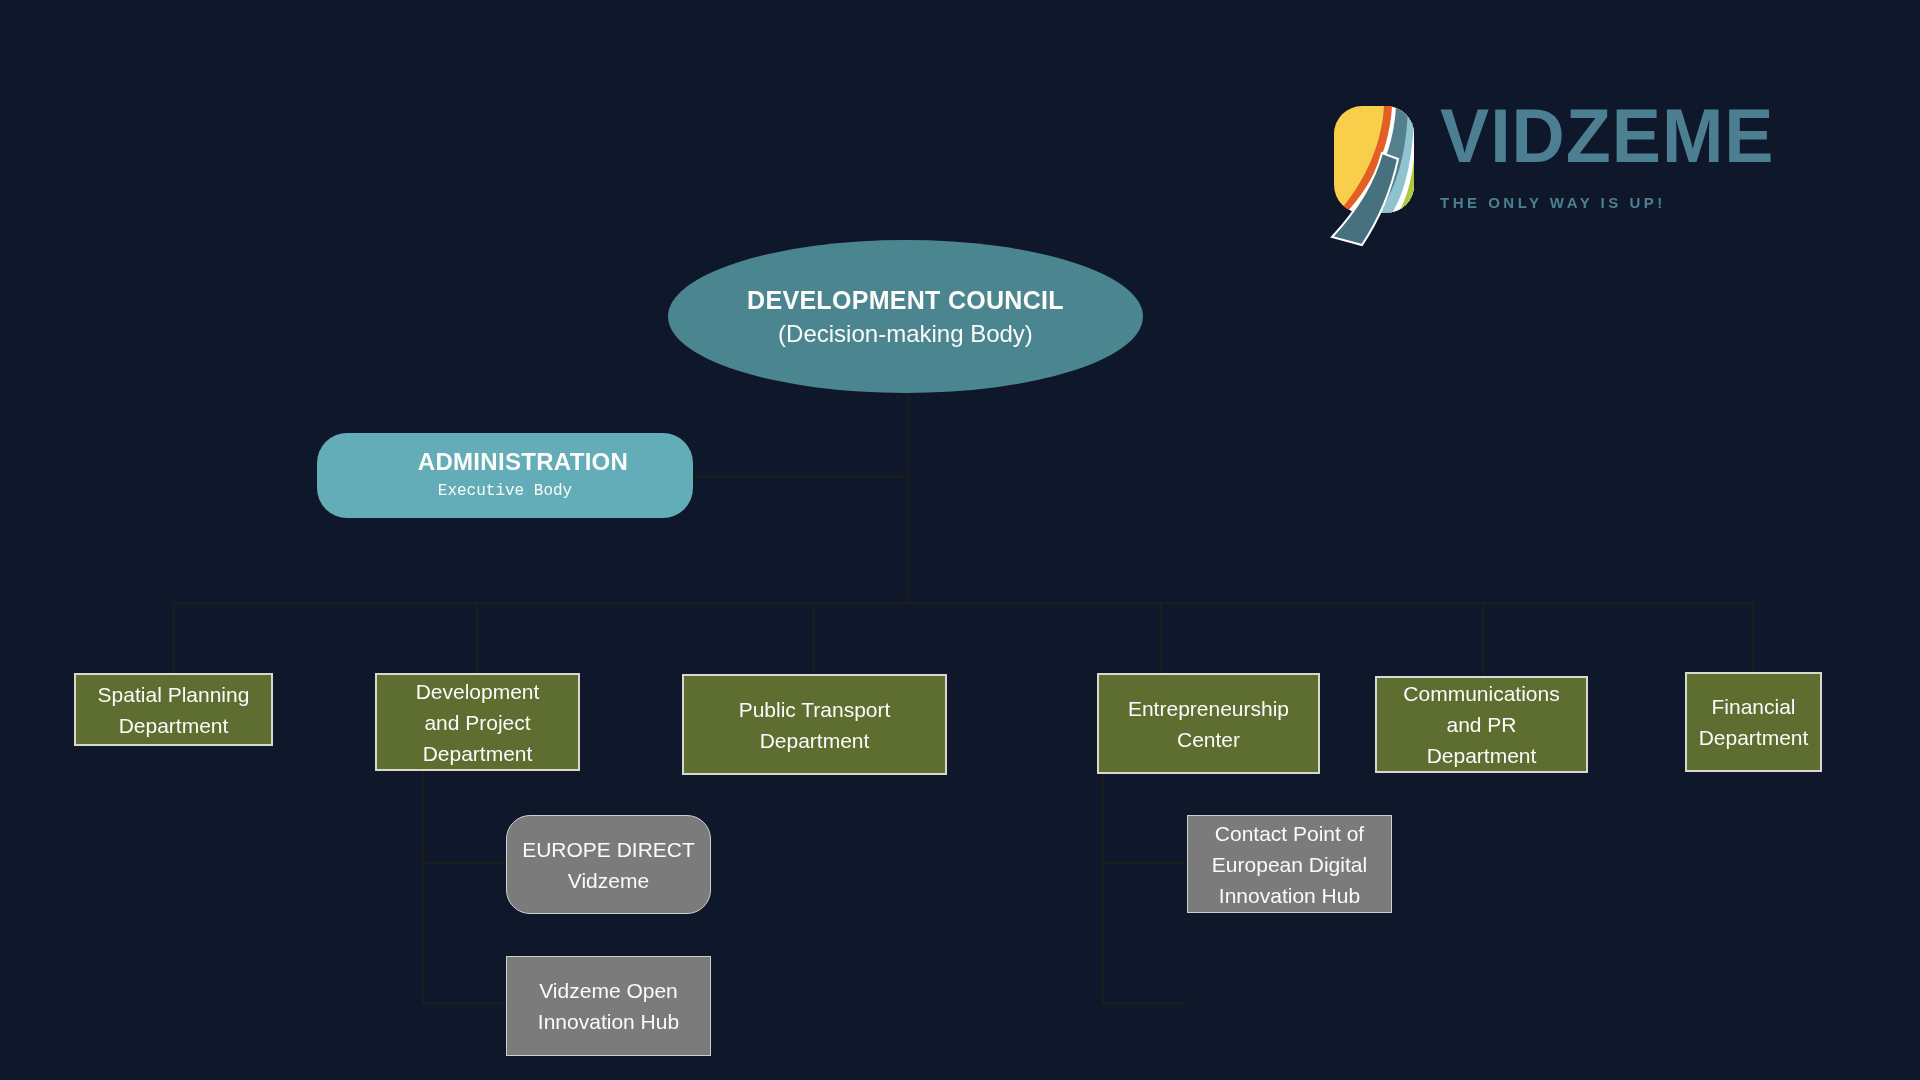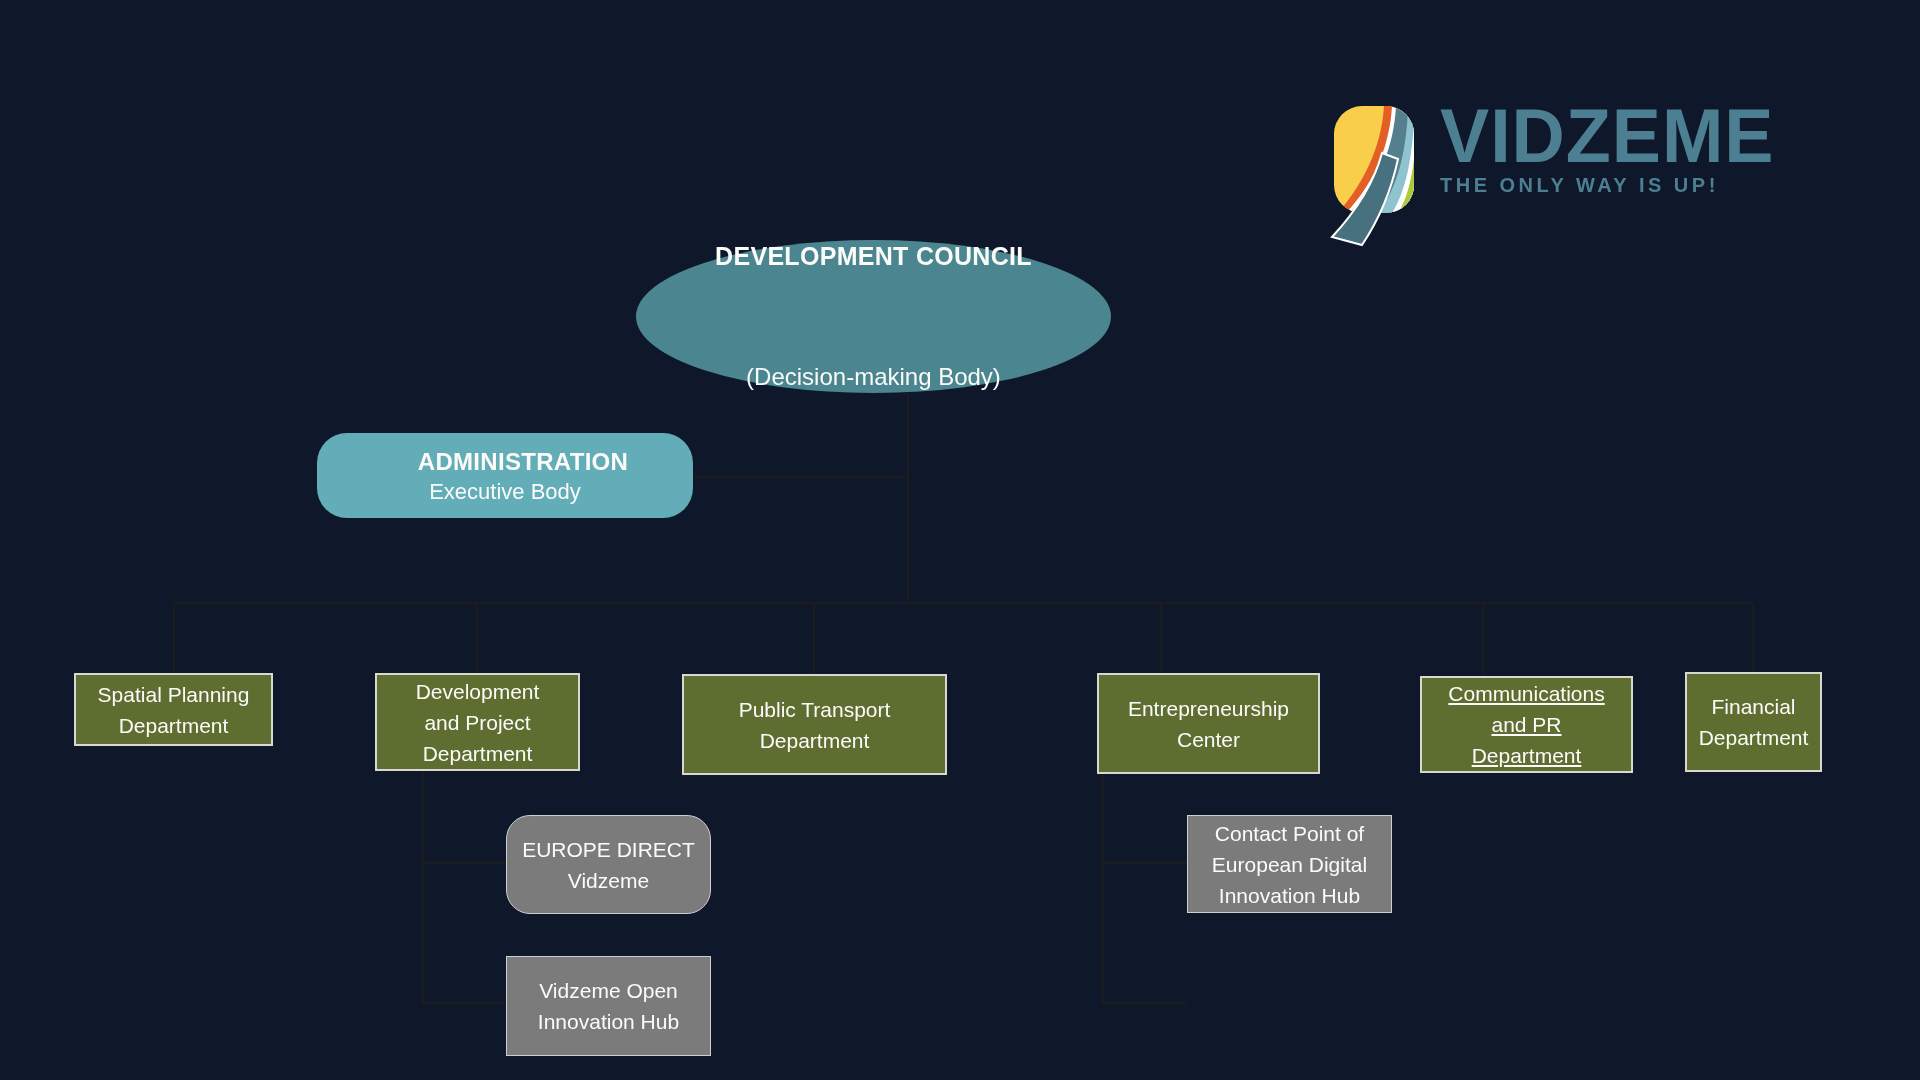--- a/index.html
+++ b/index.html
@@ -15,54 +15,54 @@
   
   .ln{position:absolute;background:var(--line);}
   .ln.h{height:2px;}
   .ln.v{width:2px;}
 
   
   .node{position:absolute;display:flex;flex-direction:column;align-items:center;
         justify-content:center;text-align:center;color:#FBFBF9;box-sizing:border-box;}
   .node .lbl{white-space:pre-line;}
 
-  .council{left:636px;top:240px;width:475px;height:153px;border-radius:50%;
-           background:var(--council);justify-content:space-between;}
+  .council{left:668px;top:240px;width:475px;height:153px;border-radius:50%;
+           background:var(--council);}
   .council .t1{font-weight:bold;font-size:25px;line-height:33px;letter-spacing:.3px;}
   .council .t2,.council .t3{font-size:24px;line-height:33px;}
 
   .admin{left:317px;top:433px;width:376px;height:85px;border-radius:30px;
          background:var(--administration);}
   .admin .t1{font-weight:bold;font-size:24px;line-height:31px;letter-spacing:.3px;margin-left:36px;}
-  .admin .t2{font-size:22px;line-height:29px;}
+  .admin .t2{font-size:16px;line-height:29px;font-family:Liberation Mono, monospace;}
 
   .dept{background:var(--department);border:2px solid #D8D8D0;
         font-size:21px;line-height:31px;}
   .unit{background:var(--unit);border:1px solid #CFCFCF;
         font-size:21px;line-height:31px;}
 
   .d1{left:74px;  top:673px;width:199px;height:73px;}
   .d2{left:375px; top:673px;width:205px;height:98px;}
   .d3{left:682px; top:674px;width:265px;height:101px;}
   .d4{left:1050px;top:673px;width:223px;height:101px;margin-left:47px;}
-  .d5{left:1420px;top:676px;width:213px;height:97px;text-decoration:underline;}
+  .d5{left:1375px;top:676px;width:213px;height:97px;}
   .d6{left:1685px;top:672px;width:137px;height:100px;}
 
   .u1{left:506px; top:815px;width:205px;height:99px;border-radius:24px;}
   .u2{left:506px; top:956px;width:205px;height:100px;}
   .u3{left:1187px;top:815px;width:205px;height:98px;}
   .u4{left:1187px;top:957px;width:205px;height:99px;}
 
   
   .logo{position:absolute;left:1322px;top:98px;display:flex;}
   .logo-mark{width:100px;height:148px;margin-top:5px;}
   .logo-text{margin-left:18px;}
   .brand{color:var(--brand-text);font-weight:bold;font-size:76px;line-height:76px;
          letter-spacing:1px;transform:scaleX(.97);transform-origin:left;}
-  .tagline{color:var(--brand-text);font-weight:bold;font-size:20px;margin-top:0;
+  .tagline{color:var(--brand-text);font-weight:bold;font-size:15px;margin-top:20px;
            letter-spacing:3.5px;}
 </style>
 </head>
 <body>
 
 <div id="canvas">
 
   <div class="logo">
     <svg class="logo-mark" viewBox="0 0 100 148" xmlns="http://www.w3.org/2000/svg">
       <defs>

